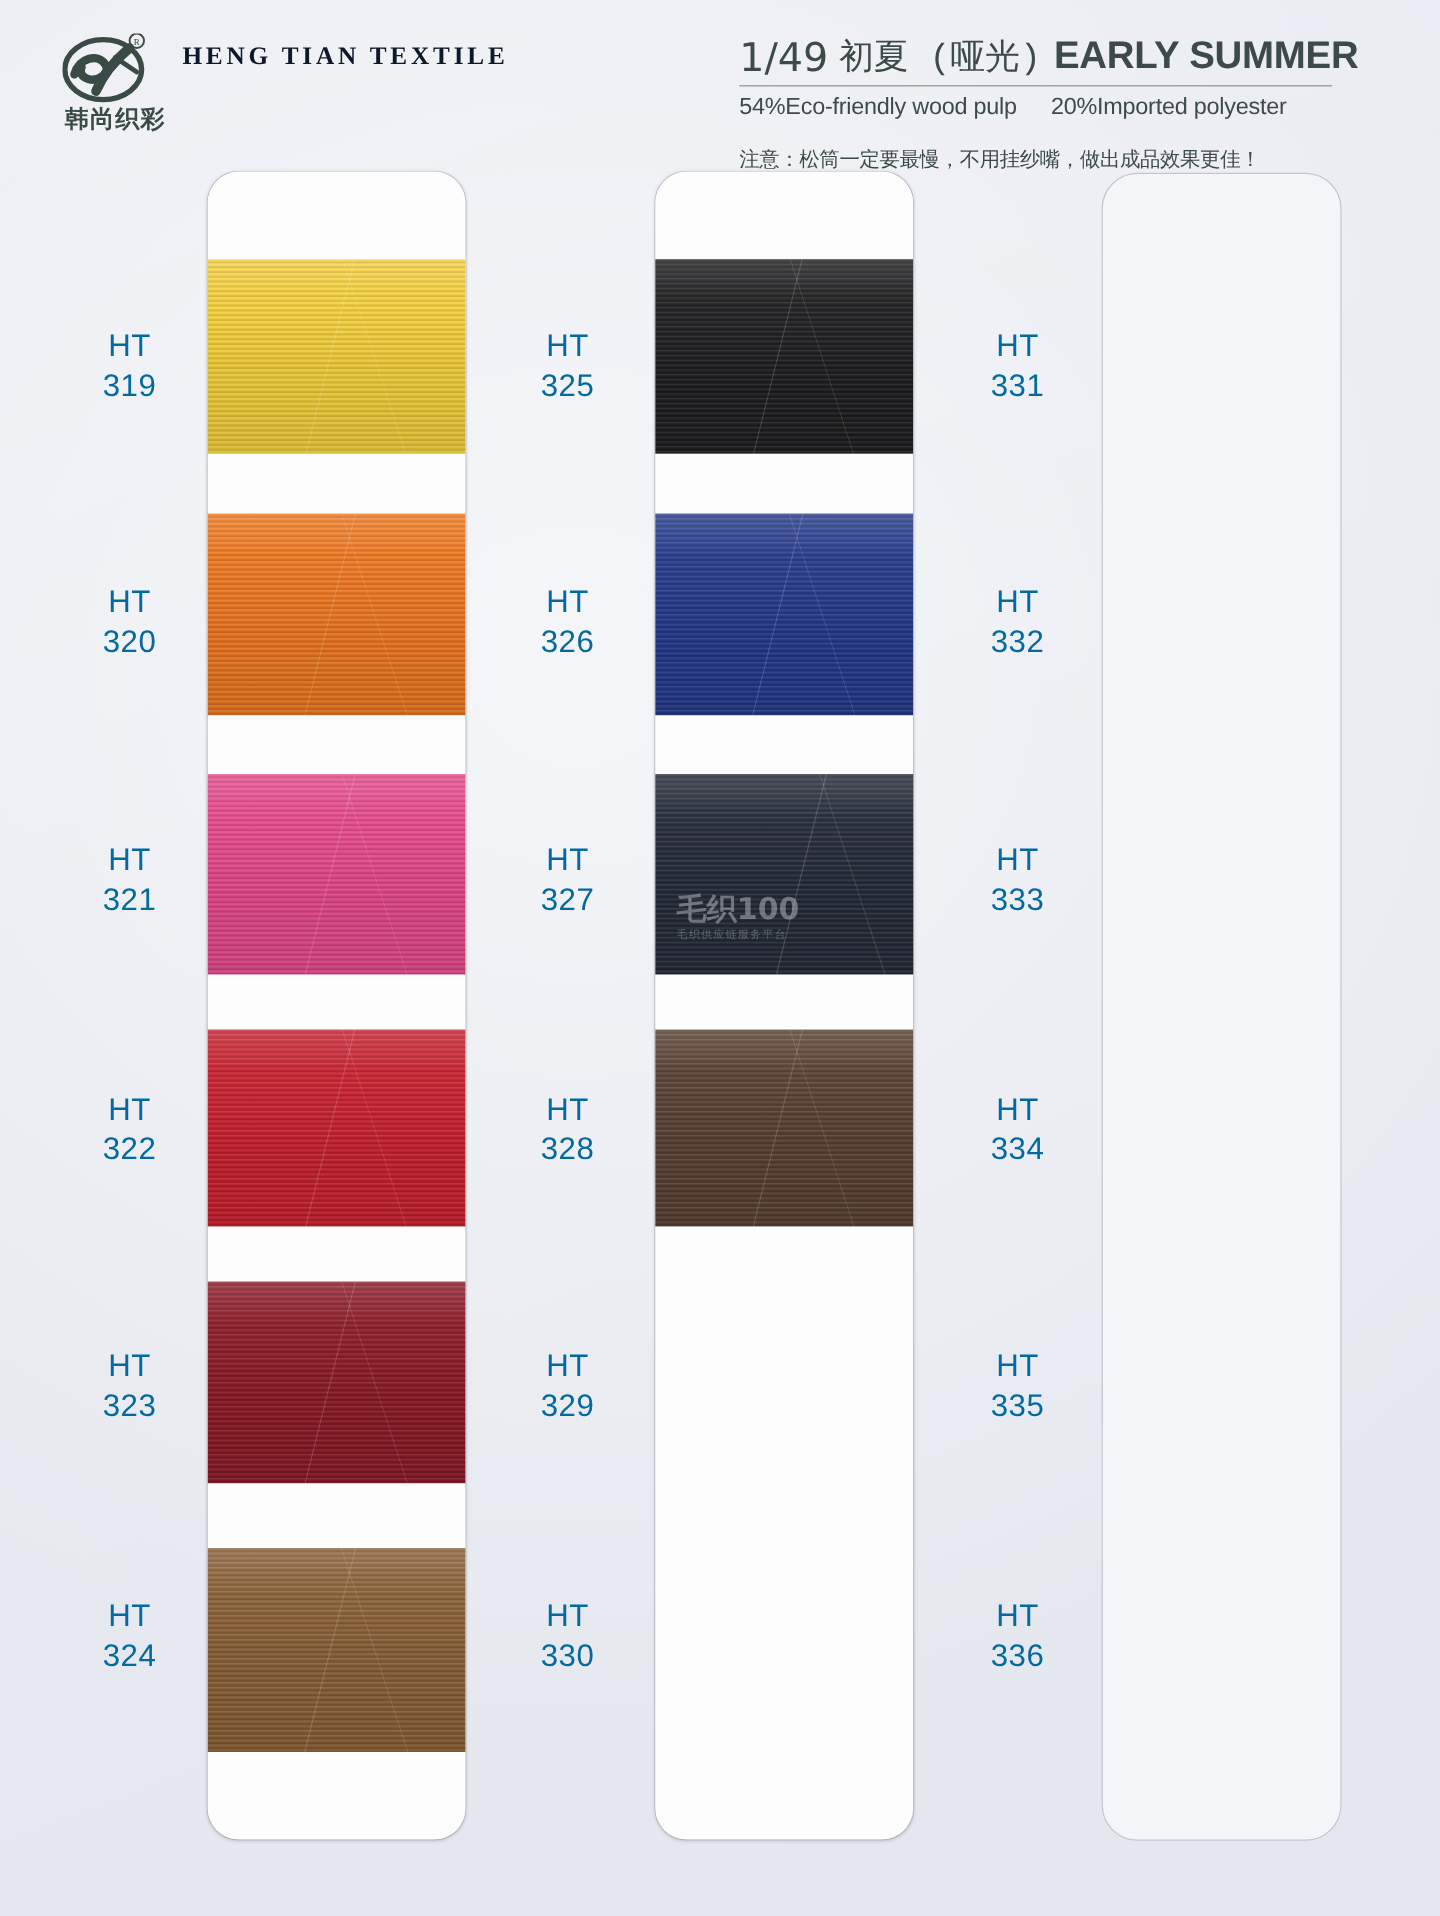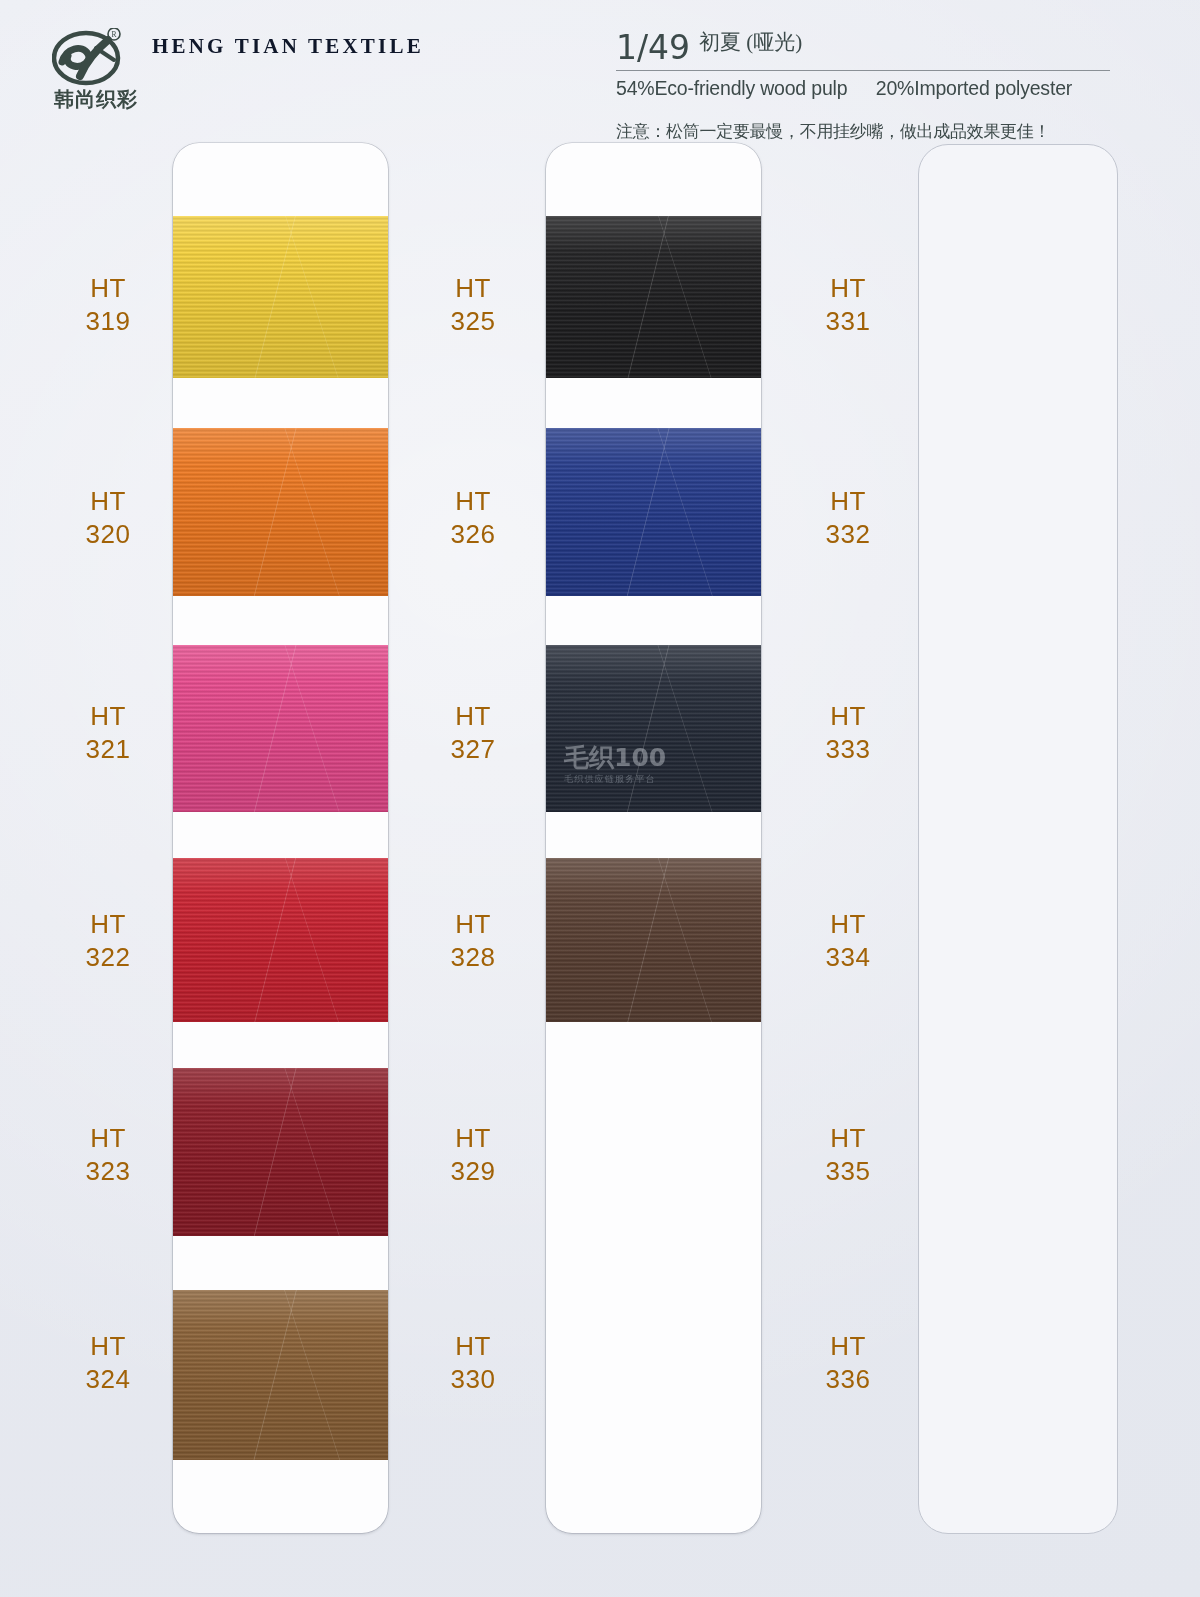--- a/index.html
+++ b/index.html
@@ -91,22 +91,22 @@
     align-items: flex-start;
     white-space: nowrap;
   }
   .title-code {
     font-family: "DejaVu Sans", sans-serif;
     font-size: 33px;
     color: #3c4a4a;
     letter-spacing: 0px;
   }
   .title-cn {
-    font-family: Liberation Serif, serif;
-    font-size: 21px;
+    font-family: Liberation Mono, monospace;
+    font-size: 29px;
     color: #3c4a4a;
     margin-left: 9px;
     letter-spacing: 0px;
   }
   .title-en {
     font-family: "Liberation Sans", sans-serif;
     font-size: 32px;
     font-weight: bold;
     color: #3c4a4a;
     margin-left: 11px;
@@ -227,21 +227,21 @@
     margin-top: 3px;
     white-space: nowrap;
   }
 
   
   .label {
     position: absolute;
     width: 120px;
     text-align: center;
     font-family: "Liberation Sans", sans-serif;
-    color: #a16207;
+    color: #0369a1;
     line-height: 1.28;
     letter-spacing: 0.5px;
   }
   .label .ht {
     font-size: 26px;
     display: block;
   }
   .label .num {
     font-size: 26px;
     display: block;
@@ -268,20 +268,21 @@
     </div>
     <div class="logo-words">
       <div class="logo-en">HENG TIAN TEXTILE</div>
     </div>
   </div>
 
   <div class="header-right">
     <div class="title-line">
       <span class="title-code">1/49</span>
       <span class="title-cn">初夏 (哑光)</span>
+      <span class="title-en">EARLY SUMMER</span>
     </div>
     <div class="title-rule"></div>
     <div class="compo">
       <span>54%Eco-friendly wood pulp</span>
       <span class="gap"></span>
       <span>20%Imported polyester</span>
     </div>
     <div class="note">注意：松筒一定要最慢，不用挂纱嘴，做出成品效果更佳！</div>
   </div>
 </div>
@@ -331,21 +332,21 @@
       <div class="threads"></div>
       <div class="sheen"></div>
       <div class="wisp"></div>
     </div>
     <div class="swatch" style="top: 285px; height: 168px;">
       <div class="fill" style="background: rgb(36, 58, 140);"></div>
       <div class="threads"></div>
       <div class="sheen"></div>
       <div class="wisp"></div>
     </div>
-    <div class="swatch" style="top: 502px; height: 167px;">
+    <div class="swatch" style="top: 502px; height: 167px; padding-left: 41px;">
       <div class="fill" style="background: rgb(36, 43, 56);"></div>
       <div class="threads"></div>
       <div class="sheen"></div>
       <div class="wisp"></div>
       <div class="watermark">
         <div class="wm-main">毛织100</div>
         <div class="wm-sub">毛织供应链服务平台</div>
       </div>
     </div>
     <div class="swatch" style="top: 715px; height: 164px;">

